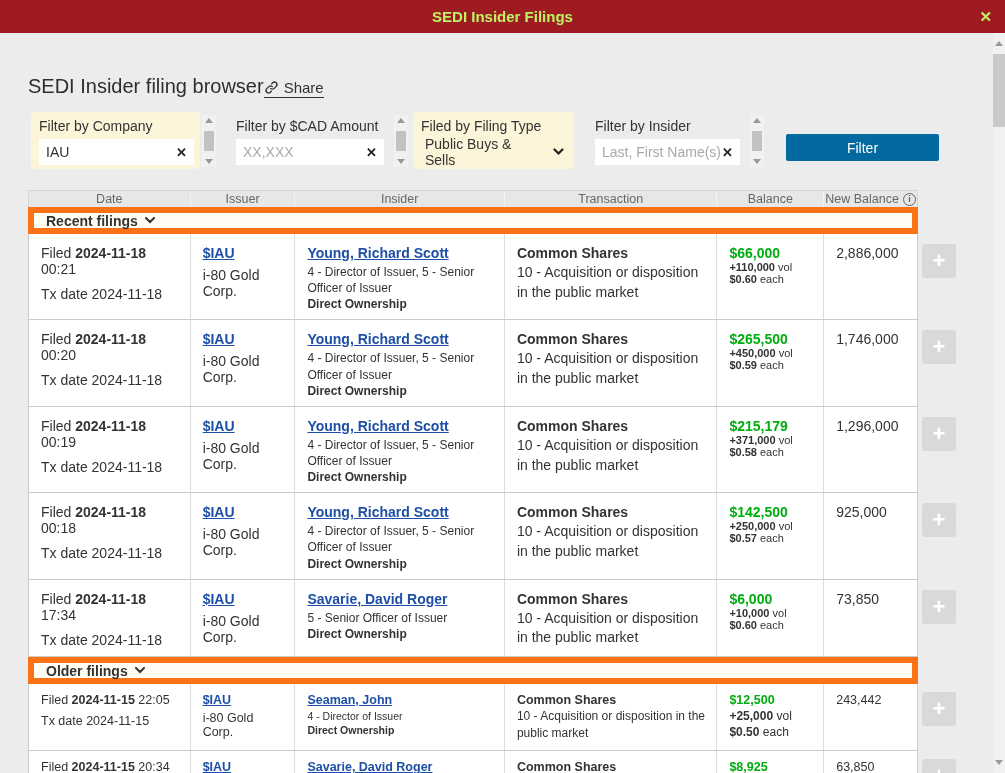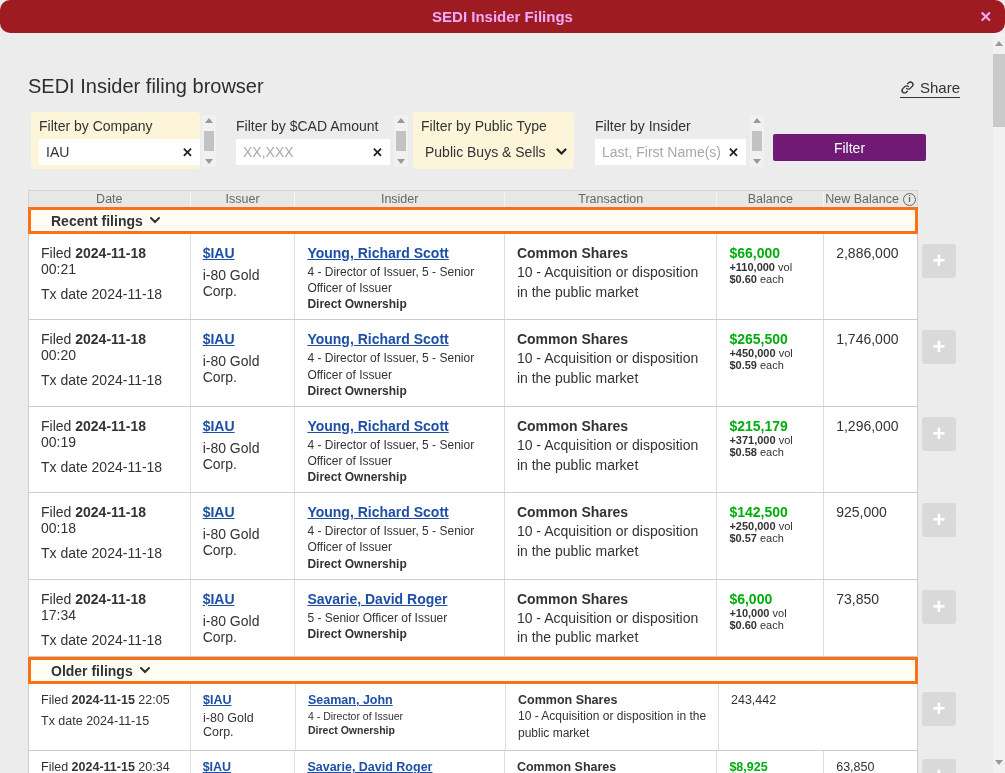--- a/index.html
+++ b/index.html
@@ -3,42 +3,42 @@
 <meta charset="utf-8">
 <style>
   * { box-sizing: border-box; }
   html,body { margin:0; padding:0; }
   body {
     width:1005px; height:773px; overflow:hidden; position:relative;
     background:#ececec; font-family:"Liberation Sans", sans-serif; color:#333;
   }
   
   .titlebar {
-    height:33px; background:#9e1c21; color:#f0abfc;
-    display:flex; align-items:center; justify-content:center; position:relative;border-radius:10px;
+    height:33px; background:#9e1c21; color:#bef264;
+    display:flex; align-items:center; justify-content:center; position:relative;
   }
   .titlebar .tb-title { font-size:15px; font-weight:bold; }
   .titlebar .close-x {
     position:absolute; right:13px; top:8px; font-size:15px; font-weight:bold; cursor:pointer;
   }
   
   .content { padding:0 28px; height:740px; }
   .page-header {
     padding-top:42px; padding-right:17px;
-    display:flex; justify-content:space-between; align-items:flex-end;
+    display:flex; align-items:flex-end;
   }
   .page-title { font-size:20px; font-weight:normal; color:#2e2e2e; margin:0; }
   .share-link {
     display:flex; align-items:center; gap:5px; font-size:15px; color:#333;
     border-bottom:1px solid #333; padding-bottom:1px; cursor:pointer;
   }
   
   .filter-row { display:flex; align-items:flex-start; margin-top:14px; height:57px; }
   .filter-box {
-    width:169px; height:57px; border-radius:4px; padding:6px 0 6px 8px;
+    width:169px; height:57px; border-radius:4px; padding:6px 6px 6px 8px;
   }
   .filter-box.hl { background:#fcf5da; }
   .filter-box .flabel { font-size:14px; color:#333; margin-bottom:5px; white-space:nowrap; }
   .finput {
     background:#fff; height:26px; display:flex; align-items:center;
     justify-content:space-between; padding:0 7px; font-size:14px; color:#333;
   }
   .finput .ph { color:#a9a9a9; }
   .finput .clear-x { font-weight:bold; color:#222; font-size:13px; cursor:pointer; }
   .fselect {
@@ -47,22 +47,22 @@
   }
   .mini-sb {
     width:14px; height:52px; background:#f1f1f1; margin-top:3px;
     display:flex; flex-direction:column; align-items:center; justify-content:space-between;
     padding:3px 0;
   }
   .mini-sb .thumb { width:10px; height:20px; background:#c2c2c2; }
   .tri-up { width:0; height:0; border-left:4px solid transparent; border-right:4px solid transparent; border-bottom:5px solid #999; }
   .tri-dn { width:0; height:0; border-left:4px solid transparent; border-right:4px solid transparent; border-top:5px solid #999; }
   .filter-btn {
-    margin-left:9px; margin-top:22px; width:153px; height:27px;
-    background:#701a75; color:#fff; border:none; font-size:14px; border-radius:2px;
+    margin-left:22px; margin-top:22px; width:153px; height:27px;
+    background:#0369a1; color:#fff; border:none; font-size:14px; border-radius:2px;
     font-family:"Liberation Sans", sans-serif; cursor:pointer;
   }
   .ml3{margin-left:3px}.ml2{margin-left:2px}.ml12{margin-left:12px}.ml4{margin-left:4px}.ml5{margin-left:5px}.ml13{margin-left:13px}
   .plain { background:transparent; }
   
   .table-area { margin-top:21px; }
   .thead {
     width:890px; height:17px; display:flex; background:#e7e7e7;
     border:1px solid #d5d5d5; border-bottom:none;
   }
@@ -71,22 +71,22 @@
     color:#666; font-size:12.5px; border-right:1px solid #f4f4f4;
   }
   .th:last-child { border-right:none; }
   .c-date{width:162px}.c-issuer{width:105px}.c-insider{width:210px}.c-txn{width:213px}.c-amt{width:107px}.c-bal{width:93px}
   .info-i {
     width:13px; height:13px; border:1px solid #666; border-radius:50%;
     display:inline-flex; align-items:center; justify-content:center;
     font-size:9px; font-weight:bold; color:#666; font-style:normal;
   }
   .section-band {
-    width:890px; height:27px; background:#fffdf3; border:3px solid #f97316;
-    display:flex; align-items:center; gap:7px; padding-left:20px;
+    width:890px; height:27px; background:#fffdf3; border:6px solid #f97316;
+    display:flex; align-items:center; gap:7px; padding-left:12px;
     font-size:14px; font-weight:bold; color:#333; cursor:pointer;
   }
   .row-line { display:flex; align-items:flex-start; }
   .row-cells {
     width:890px; min-height:76px; display:flex; background:#fff;
     border:1px solid #ccc; border-top:none;
   }
   .cell { padding:11px 8px 8px 12px; border-right:1px solid #ddd; font-size:14px; }
   .cell:last-child { border-right:none; }
   .date-l2 { margin-top:9px; }
@@ -168,21 +168,21 @@
         <span class="clear-x">✕</span>
       </div>
     </div>
     <div class="mini-sb ml4">
       <span class="tri-up"></span>
       <span class="thumb"></span>
       <span class="tri-dn"></span>
     </div>
 
     <div class="filter-box hl ml5" style="width:161px">
-      <div class="flabel">Filter by Public Type</div>
+      <div class="flabel">Filed by Filing Type</div>
       <div class="fselect">
         <span>Public Buys &amp; Sells</span>
         <span style="display:inline-flex">
           <svg width="11" height="8" viewBox="0 0 11 8">
               <path d="M1.5 1.5l4 4 4-4" stroke="#222" stroke-width="2.2" fill="none" stroke-linecap="round"></path>
             </svg>
         </span>
       </div>
     </div>
 
@@ -400,20 +400,25 @@
       </div>
       <div class="cell c-insider">
         <div><span class="lnk">Seaman, John</span></div>
         <div class="roles">4 - Director of Issuer</div>
         <div class="ownership">Direct Ownership</div>
       </div>
       <div class="cell c-txn">
         <div class="sec-name">Common Shares</div>
         <div class="txn-desc">10 - Acquisition or disposition in the public market</div>
       </div>
+      <div class="cell c-amt">
+        <div class="amt-val">$12,500</div>
+        <div class="amt-line"><b>+25,000</b> <span>vol</span></div>
+        <div class="amt-line"><b>$0.50</b> <span>each</span></div>
+      </div>
       <div class="cell c-bal">
         <span>243,442</span>
       </div>
     </div>
     <div class="plus-btn">+</div>
   </div>
 
   <div class="row-line compact">
     <div class="row-cells">
       <div class="cell c-date">

